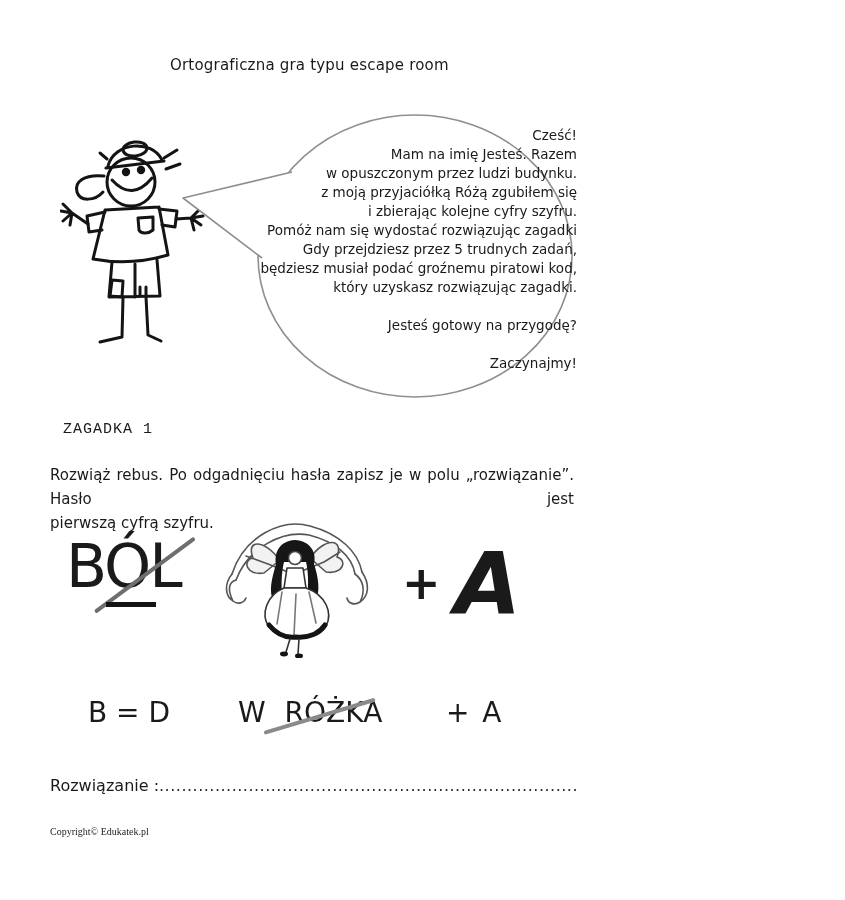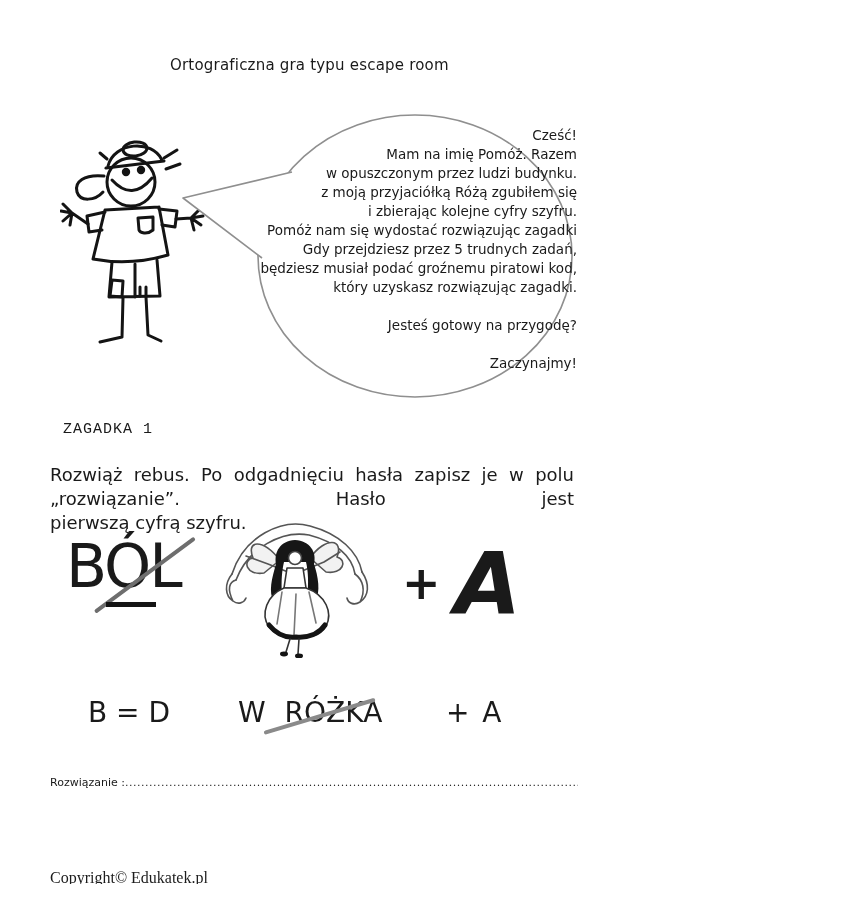--- a/index.html
+++ b/index.html
@@ -7,39 +7,39 @@
     position:relative;width:845px;height:884px;background:#ffffff;
     font-family:"DejaVu Sans","Liberation Sans",sans-serif;color:#1a1a1a;overflow:hidden;
   }
   .abs{position:absolute;}
   .title{left:170px;top:56px;font-size:15px;letter-spacing:.2px;}
   .boy-svg{left:60px;top:128px;}
   .bubble-svg{left:175px;top:108px;}
   .bubble-text{left:253px;top:126px;width:324px;text-align:right;font-size:13.5px;}
   .bl{height:19px;line-height:19px;white-space:nowrap;}
   .heading{left:63px;top:421px;font-size:15px;letter-spacing:1px;font-family:Liberation Mono, monospace;}
-  .instructions{left:50px;top:463px;width:524px;font-size:18px;line-height:24px;}
+  .instructions{left:50px;top:463px;width:524px;font-size:15px;line-height:24px;}
   .just{text-align:justify;text-align-last:justify;}
   .rebus-word{left:66px;top:536px;font-size:60px;line-height:1;font-weight:normal;letter-spacing:-2px;}
   .strike-bol{left:95px;top:610px;width:124px;height:4px;background:#6e6e6e;border-radius:2px;
     transform:rotate(-36.5deg);transform-origin:0 50%;}
   .underline-o{left:106px;top:602px;width:50px;height:5px;background:#141414;}
   .fairy-svg{left:222px;top:506px;}
   .plus-a{left:402px;top:540px;display:flex;align-items:center;font-weight:bold;}
   .plus-a .plus{font-size:46px;line-height:1;}
   .plus-a .bigA{font-size:86px;line-height:1;font-style:italic;margin-left:14px;}
   .hint{top:699px;font-size:28px;line-height:1;white-space:nowrap;}
   .hint-bd{left:88px;}
   .hint-w{left:238px;}
   .hint-pa{left:446px;letter-spacing:2px;}
   .strike-rozka{left:264px;top:731px;width:116px;height:4px;background:#8a8a8a;border-radius:2px;
     transform:rotate(-16.7deg);transform-origin:0 50%;}
-  .solution{left:50px;top:776px;width:528px;font-size:11px;white-space:nowrap;overflow:hidden;display:flex;}
+  .solution{left:50px;top:776px;width:528px;font-size:16px;white-space:nowrap;overflow:hidden;display:flex;}
   .solution .dots{overflow:hidden;letter-spacing:.5px;color:#2a2a2a;}
-  .copyright{left:50px;top:826px;font-family:"Liberation Serif","DejaVu Serif",serif;font-size:16px;color:#1c1c1c;margin-top:43px;}
+  .copyright{left:50px;top:826px;font-family:"Liberation Serif","DejaVu Serif",serif;font-size:10px;color:#1c1c1c;}
   svg{display:block;}
 </style>
 </head>
 <body>
 
 <div id="page">
 
   <div class="abs title">Ortograficzna gra typu escape room</div>
 
   <svg class="abs boy-svg" width="200" height="235" viewBox="0 0 200 235" fill="none" stroke="#141414" stroke-width="3" stroke-linecap="round" stroke-linejoin="round">
@@ -64,21 +64,21 @@
     <path d="M 63 170 L 62 209 M 62 209 L 40 214 M 86 169 L 88 207 M 88 207 L 101 213"></path>
   </svg>
 
   <svg class="abs bubble-svg" width="410" height="300" viewBox="0 0 410 300">
     <ellipse cx="240" cy="148" rx="157" ry="141" fill="#ffffff" stroke="#8f8f8f" stroke-width="1.6"></ellipse>
     <path d="M 117 64 L 8 90 L 87 150" fill="#ffffff" stroke="#8f8f8f" stroke-width="1.6" stroke-linejoin="round"></path>
   </svg>
 
   <div class="abs bubble-text">
     <div class="bl">Cześć!</div>
-    <div class="bl">Mam na imię Pomóż. Razem</div>
+    <div class="bl">Mam na imię Jesteś. Razem</div>
     <div class="bl">w opuszczonym przez ludzi budynku.</div>
     <div class="bl">z moją przyjaciółką Różą zgubiłem się</div>
     <div class="bl">i zbierając kolejne cyfry szyfru.</div>
     <div class="bl">Pomóż nam się wydostać rozwiązując zagadki</div>
     <div class="bl">Gdy przejdziesz przez 5 trudnych zadań,</div>
     <div class="bl">będziesz musiał podać groźnemu piratowi kod,</div>
     <div class="bl">który uzyskasz rozwiązując zagadki.</div>
     <div class="bl"></div>
     <div class="bl">Jesteś gotowy na przygodę?</div>
     <div class="bl"></div>

